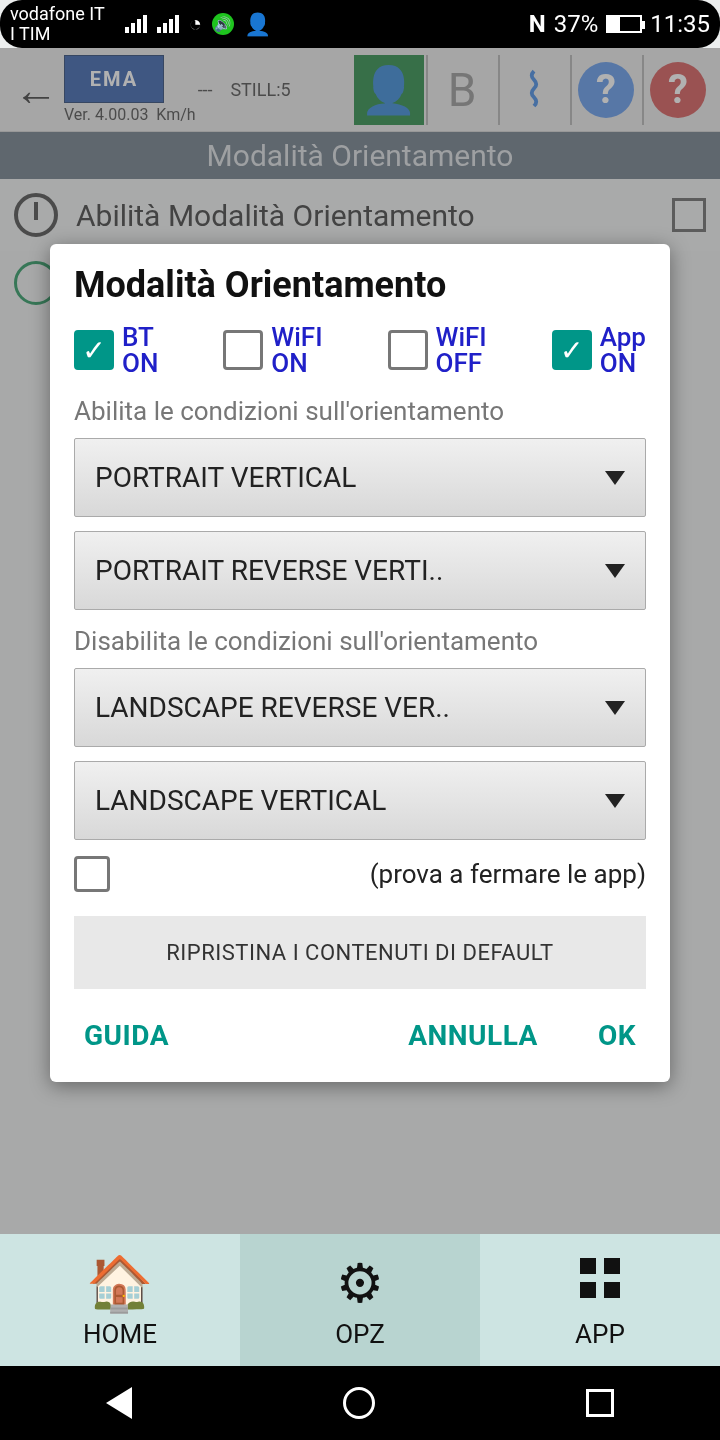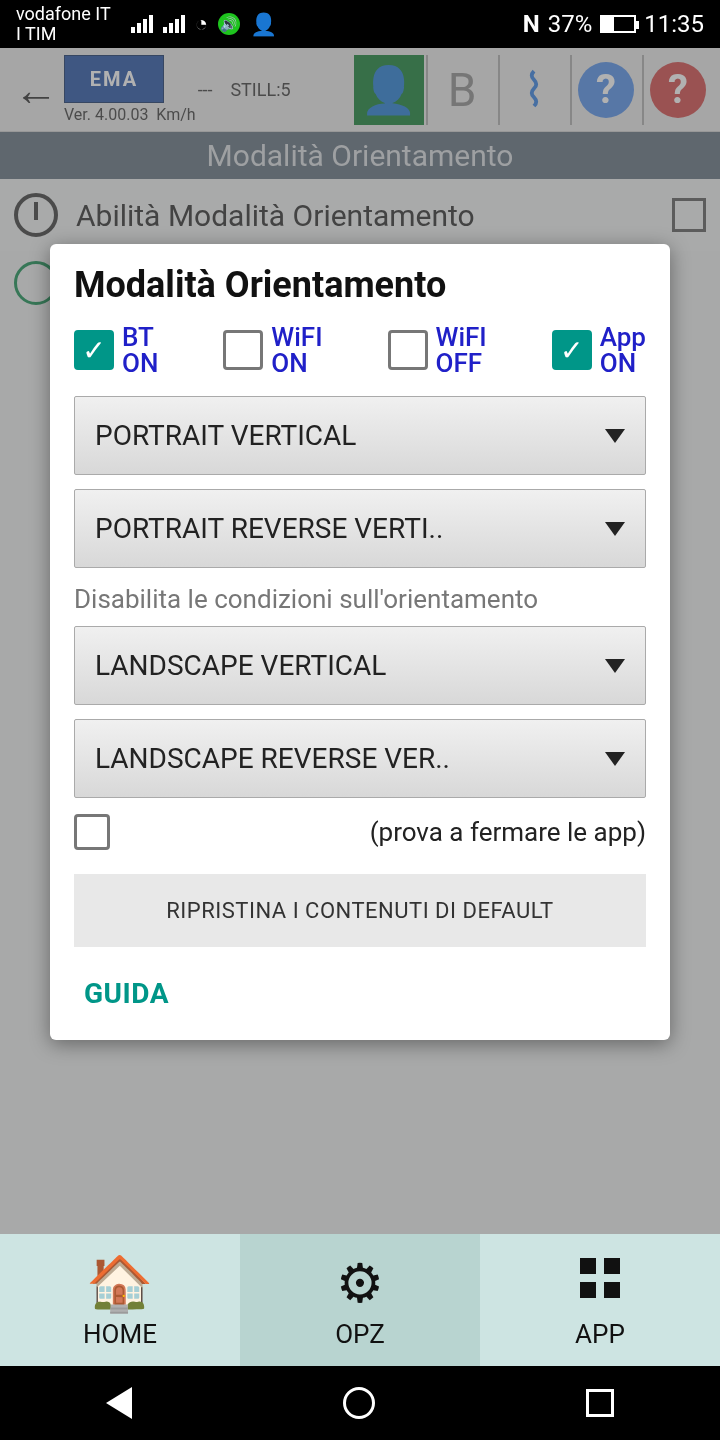--- a/index.html
+++ b/index.html
@@ -1,20 +1,20 @@
 <!DOCTYPE html>
 <html><head>
 <meta charset="utf-8">
 <style>
   * { box-sizing: border-box; margin: 0; padding: 0; font-family: Roboto, Arial, sans-serif; }
   html, body { width: 720px; height: 1440px; overflow: hidden; background: #000; }
   .screen { width: 720px; height: 1440px; position: relative; background: #eceeee; }
 
   
-  .status-bar { height: 48px; background: #000; color: #fff; display: flex; align-items: center; padding: 0 16px; font-size: 20px; }
+  .status-bar { height: 48px; background: #000; color: #fff; display: flex; align-items: center; padding: 0 10px; font-size: 20px; border-radius: 22px; }
   .status-left { display: flex; flex-direction: column; line-height: 20px; font-size: 18px; }
   .status-icons-left { display: flex; align-items: center; margin-left: 20px; gap: 10px; }
   .status-right { margin-left: auto; display: flex; align-items: center; gap: 8px; font-size: 24px; }
   .signal-bars { display: inline-flex; align-items: flex-end; gap: 2px; }
   .signal-bars span { width: 4px; background: #fff; display: inline-block; }
   .b1{height:6px}.b2{height:10px}.b3{height:14px}.b4{height:18px}
 
   .green-circle { width: 22px; height: 22px; border-radius: 50%; background: #1ec41e; display:inline-flex; align-items:center; justify-content:center; color:#fff; font-size:14px;}
   .person-mini { font-size: 22px; color:#ccc; }
 
@@ -166,49 +166,54 @@
       <div class="chk-item">
         <div class="chk"></div>
         <div class="chk-label"><span>WiFI</span><br><span>OFF</span></div>
       </div>
       <div class="chk-item">
         <div class="chk on">✓</div>
         <div class="chk-label"><span>App</span><br><span>ON</span></div>
       </div>
     </div>
 
+    <div class="section-label">Abilita le condizioni sull'orientamento</div>
     <button class="select-btn">
       <span>PORTRAIT VERTICAL</span>
         <span class="tri"></span>
     </button>
     <button class="select-btn">
       <span>PORTRAIT REVERSE VERTI..</span>
         <span class="tri"></span>
     </button>
 
     <div class="section-label">Disabilita le condizioni sull'orientamento</div>
     <button class="select-btn">
+      <span>LANDSCAPE REVERSE VER..</span>
+        <span class="tri"></span>
+    </button>
+    <button class="select-btn">
       <span>LANDSCAPE VERTICAL</span>
-        <span class="tri"></span>
-    </button>
-    <button class="select-btn">
-      <span>LANDSCAPE REVERSE VER..</span>
         <span class="tri"></span>
     </button>
 
     <div class="chk-line">
       <div class="chk"></div>
       <span>(prova a fermare le app)</span>
     </div>
 
     <button class="restore-btn">RIPRISTINA I CONTENUTI DI DEFAULT</button>
 
     <div class="dlg-actions">
       <div class="left">
         <button class="dlg-btn">GUIDA</button>
+      </div>
+      <div class="right">
+        <button class="dlg-btn">ANNULLA</button>
+        <button class="dlg-btn">OK</button>
       </div>
     </div>
   </div>
 
   <div class="bottom-tabs">
     <div class="tab">
       <span class="tab-icon">🏠</span>
       <span>HOME</span>
     </div>
     <div class="tab active">

